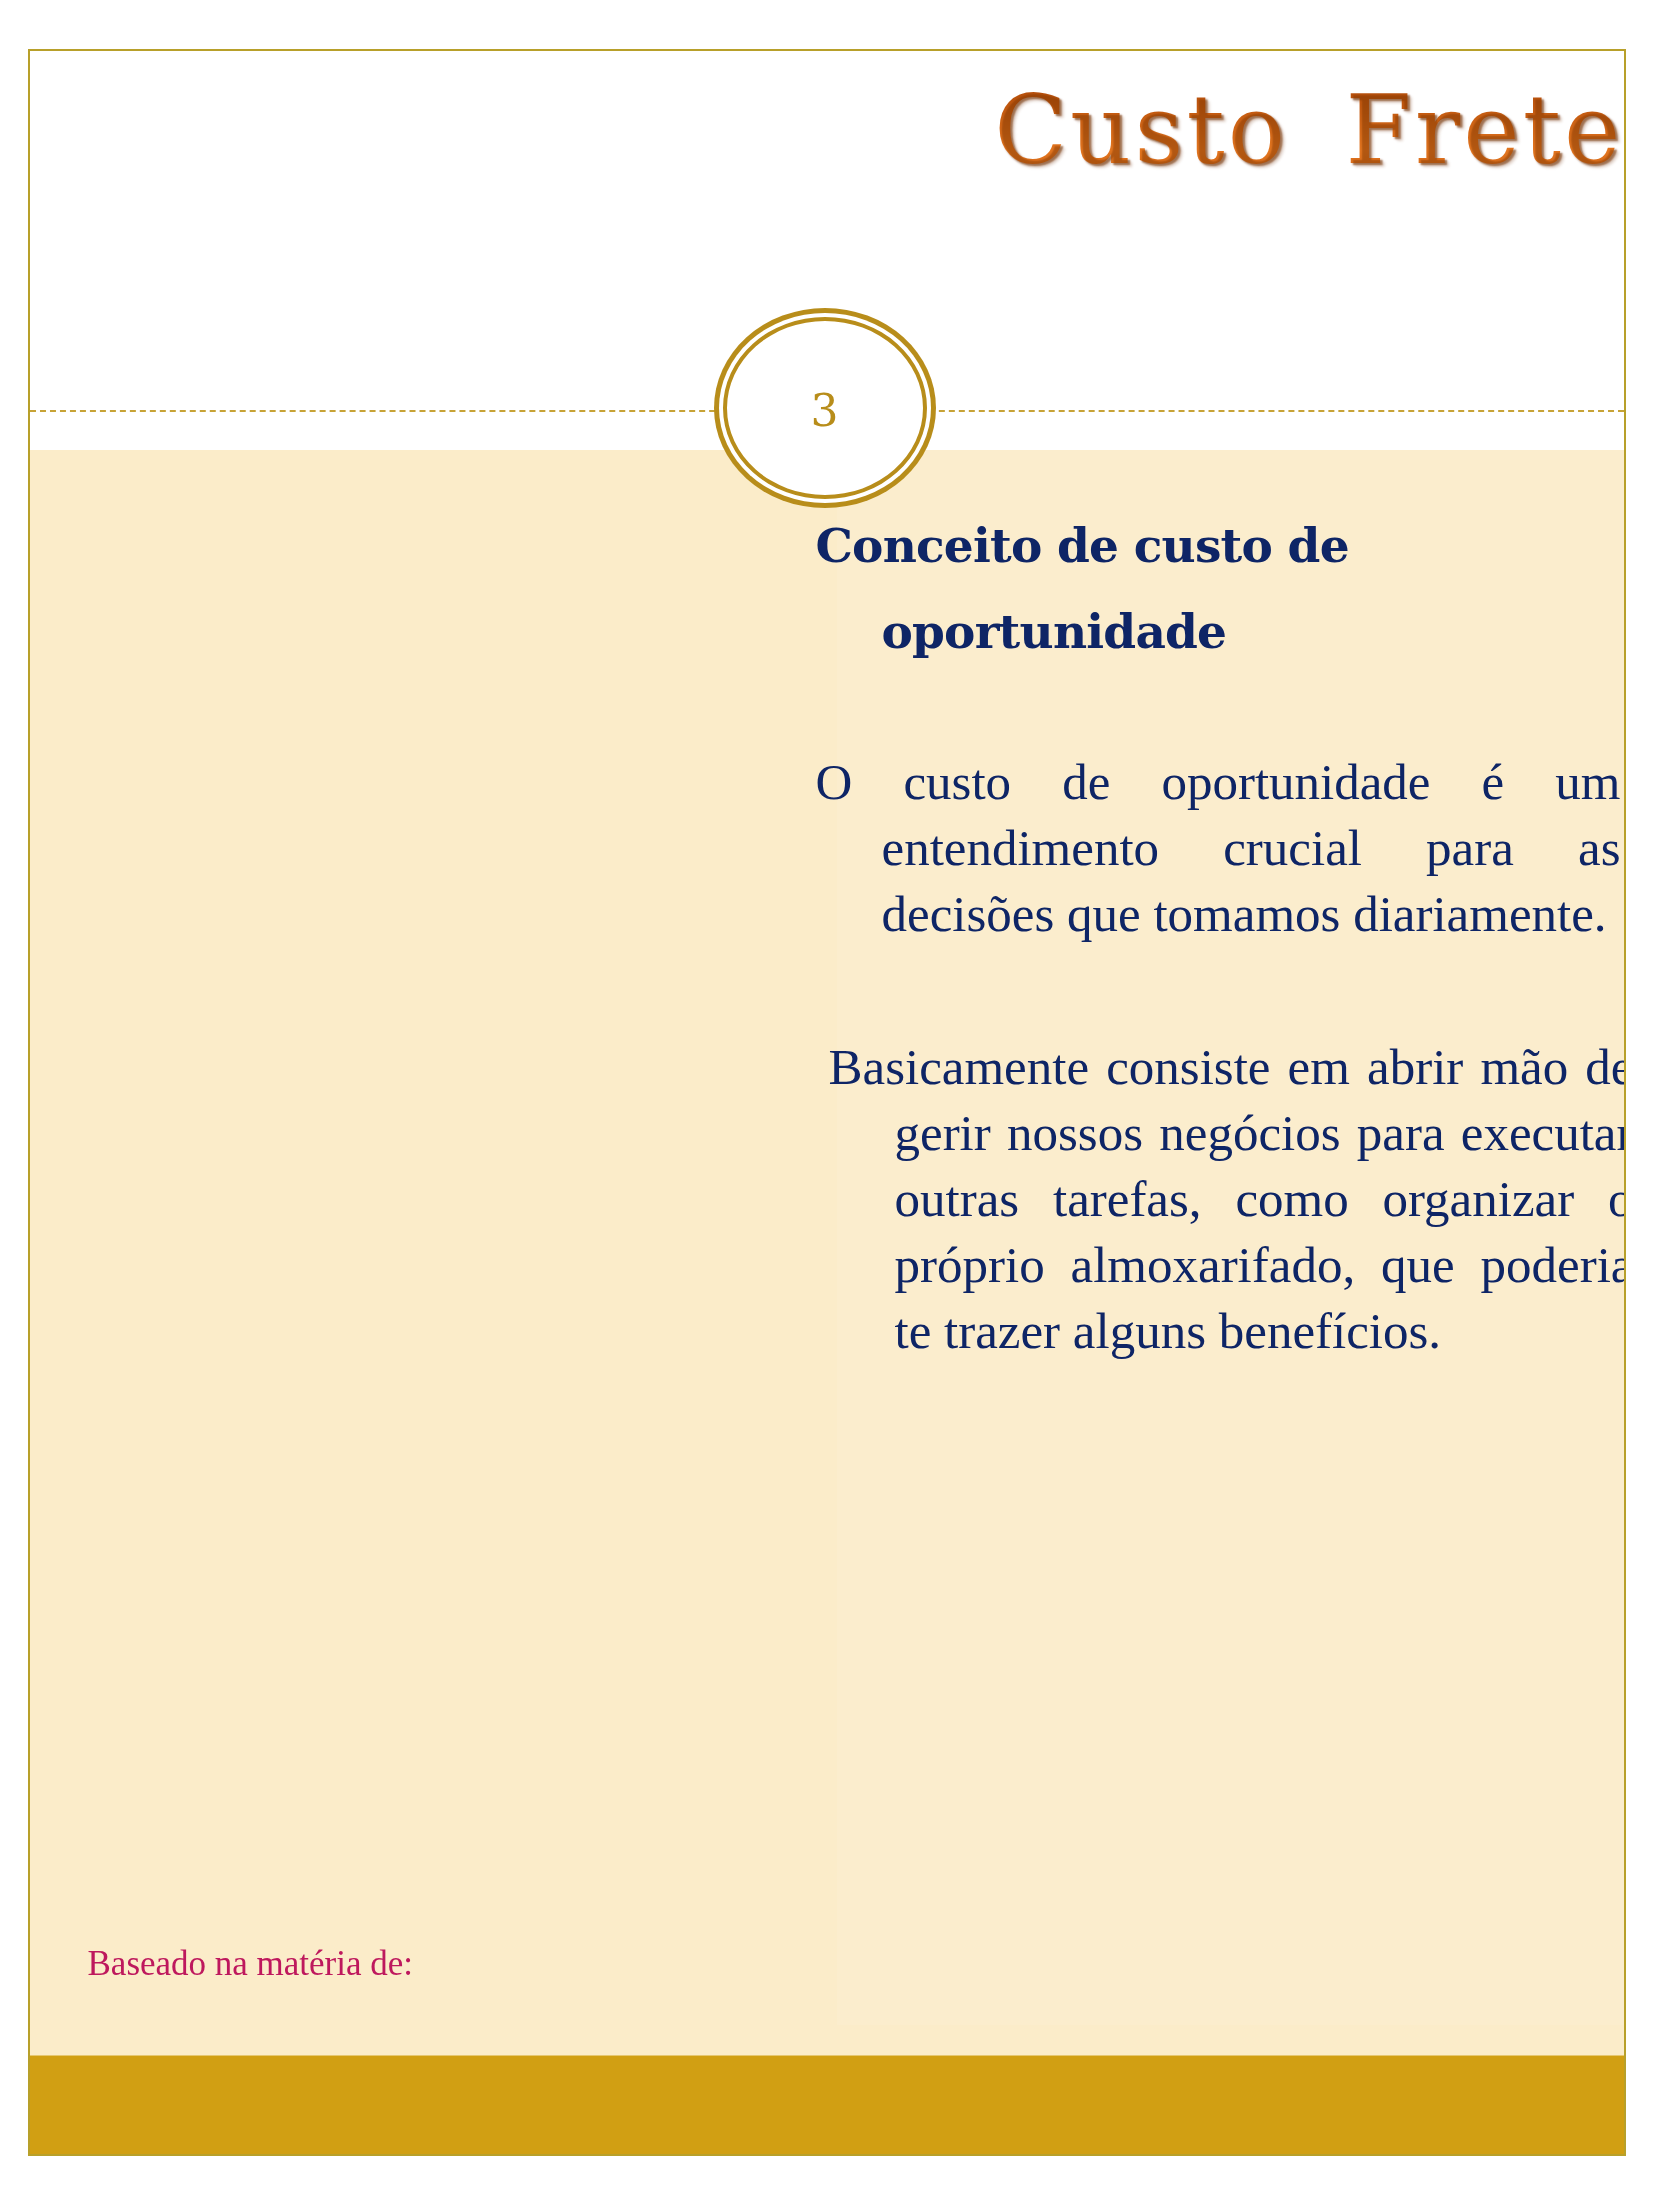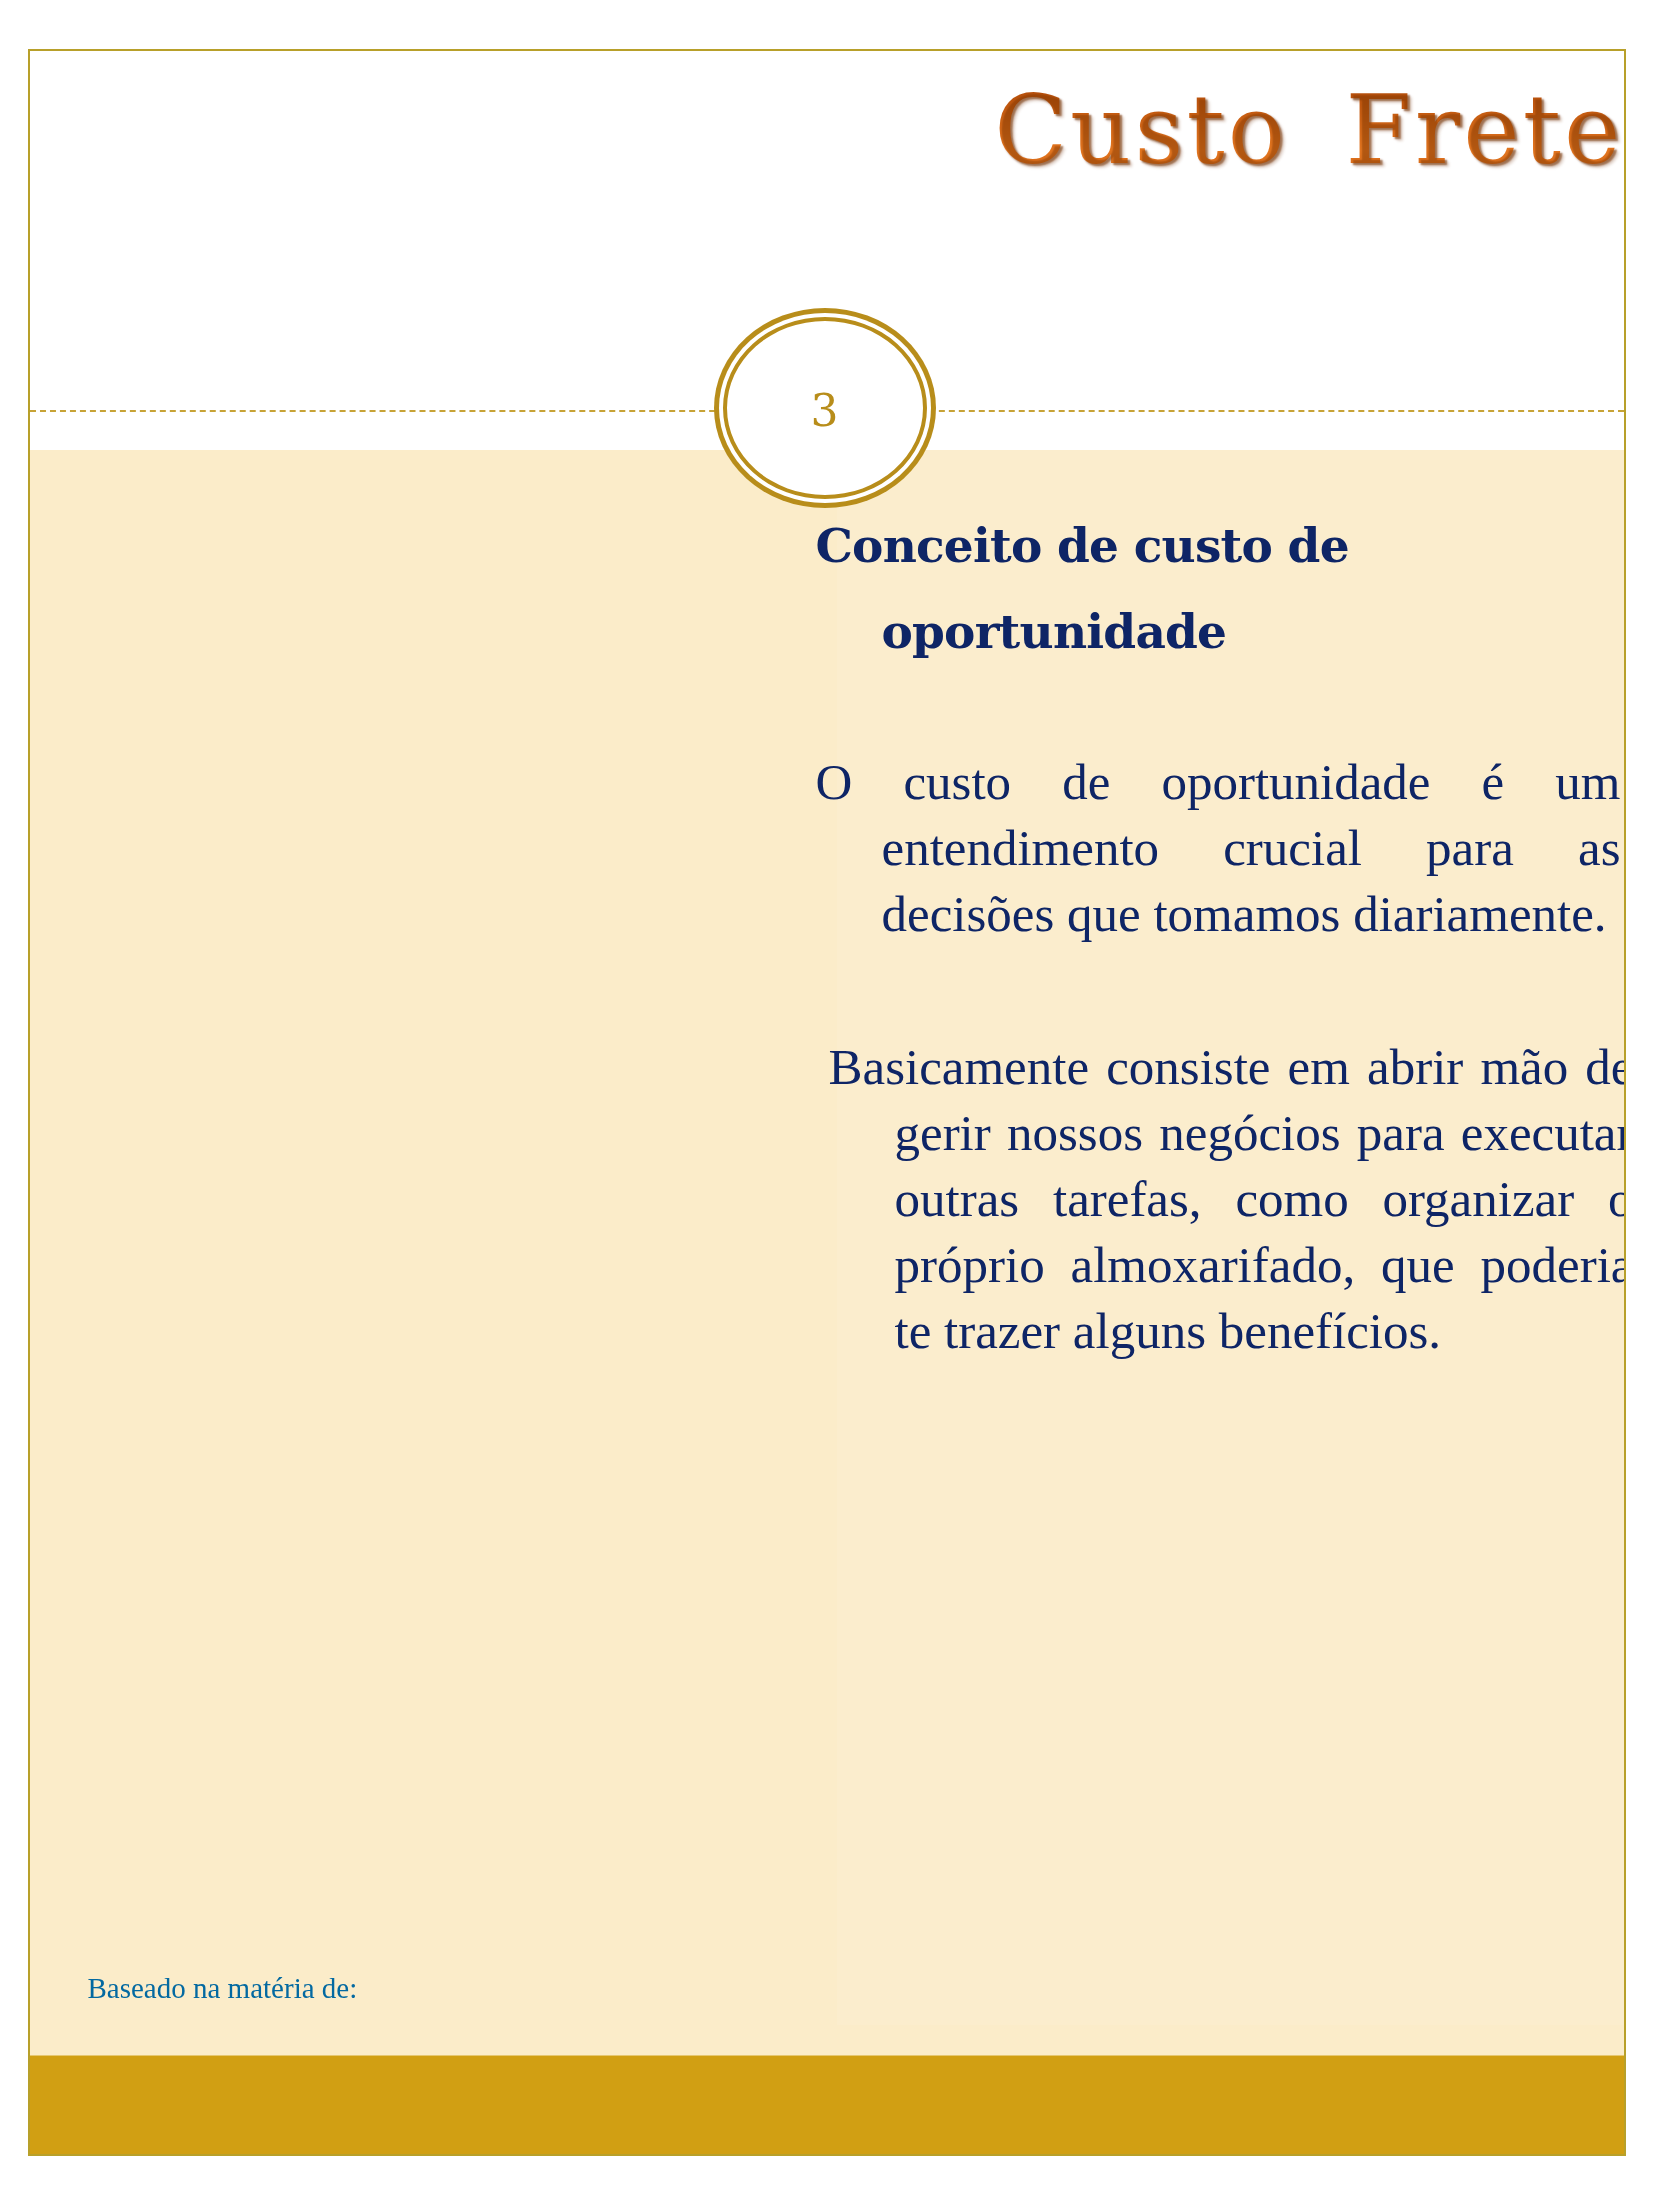--- a/index.html
+++ b/index.html
@@ -158,26 +158,25 @@
     margin-top: 74px;
   }
   .para.p2 {
     margin-top: 87px;
     margin-left: 13px;
   }
   .credit {
     position: absolute;
     left: 58px;
     top: 1891px;
-    color: #0369a1;
+    color: #be185d;
     font-family: "Liberation Serif", "DejaVu Serif", serif;
-    font-size: 29px;
+    font-size: 35px;
     line-height: 44px;
     z-index: 2;
-    margin-top: 24px;
   }
   .credit span {
     display: block;
   }
 </style>
 </head>
 <body>
 
 <div class="slide">
   <div class="header-area">

